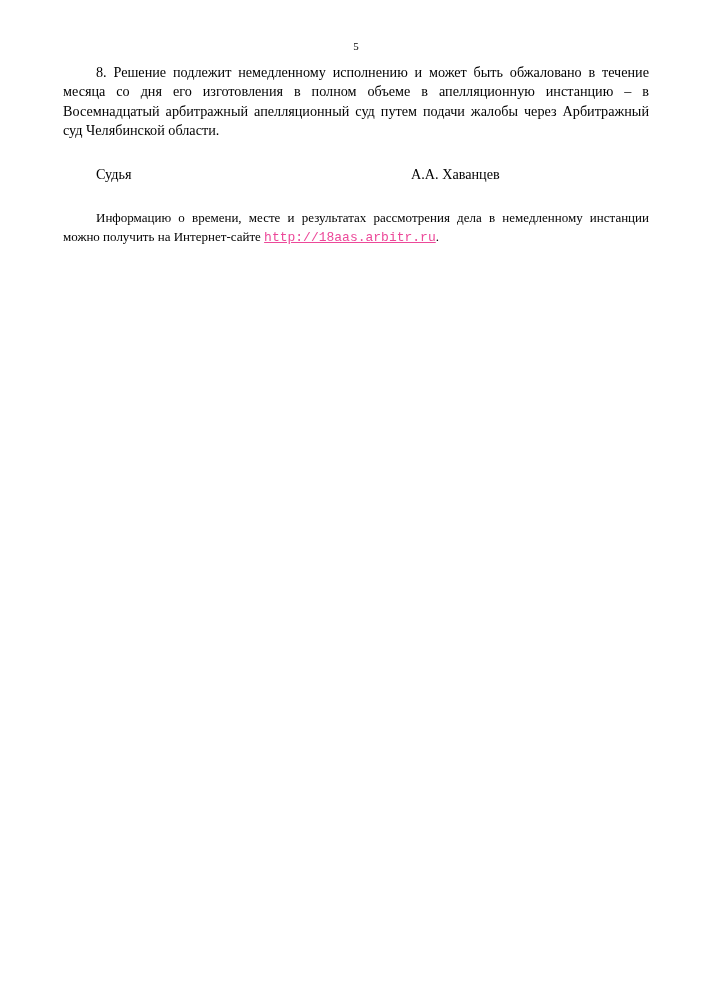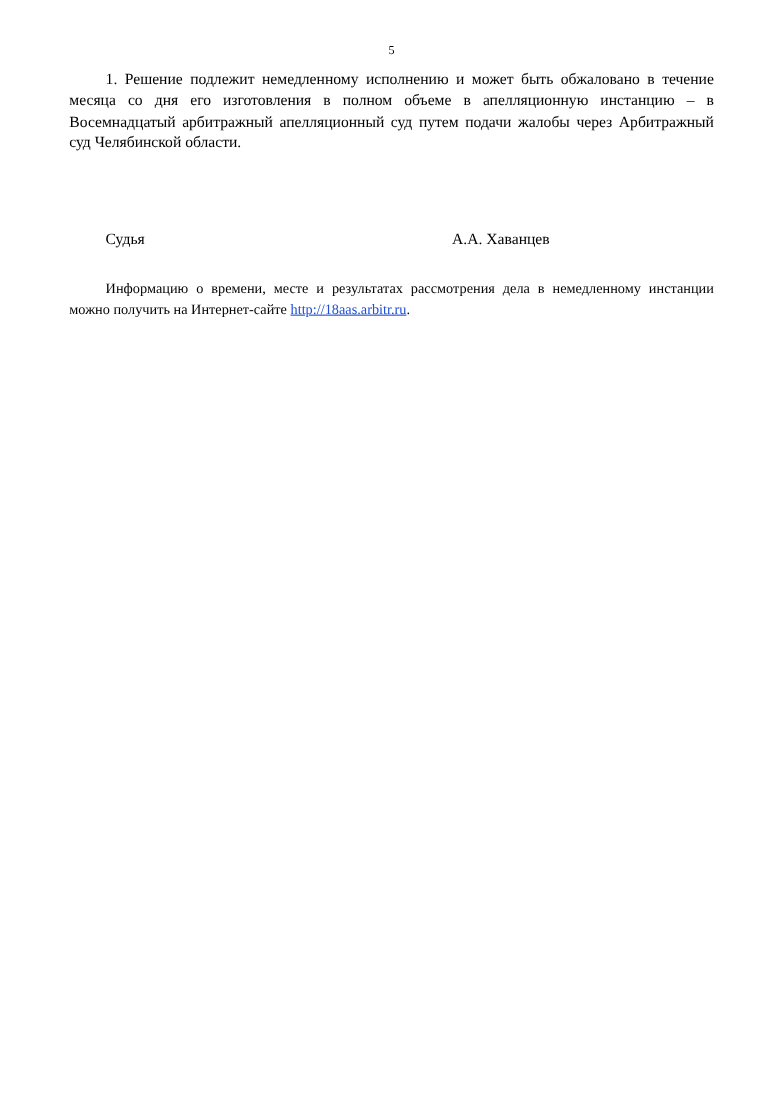--- a/index.html
+++ b/index.html
@@ -41,32 +41,31 @@
   }
   .para.bold {
     font-weight: bold;
   }
   .para + .para {
     margin-top: 0px;
   }
   .spacer-md { height: 25px; }
   .signature-row {
     display: flex;
-    align-items: flex-end;
+    align-items: flex-start;
     font-size: 14.2px;
     line-height: 19.3px;
   }
   .sig-label {
     margin-left: 33px;
     width: 315px;
     flex: 0 0 auto;
   }
   .sig-name {
     flex: 1 1 auto;
-    margin-top: 44px;
   }
   .note {
     font-size: 13px;
     line-height: 18.5px;
     text-align: justify;
     text-indent: 33px;
     margin: 0;
   }
   .link {
     color: #1414c8;
@@ -76,27 +75,27 @@
 </head>
 <body>
 
 <div class="page">
 
   <div class="page-number">5</div>
 
   <div class="doc-body">
 
 
-    <p class="para">1. Решение подлежит немедленному исполнению и может быть обжаловано в течение месяца со дня его изготовления в полном объеме в апелляционную инстанцию – в Восемнадцатый арбитражный апелляционный суд путем подачи жалобы через Арбитражный суд Челябинской области.</p>
+    <p class="para">8. Решение подлежит немедленному исполнению и может быть обжаловано в течение месяца со дня его изготовления в полном объеме в апелляционную инстанцию – в Восемнадцатый арбитражный апелляционный суд путем подачи жалобы через Арбитражный суд Челябинской области.</p>
 
     <div class="spacer-md"></div>
 
     <div class="signature-row">
       <div class="sig-label">Судья</div>
       <div class="sig-name">А.А. Хаванцев</div>
     </div>
 
     <div class="spacer-md"></div>
 
-    <p class="note"><span>Информацию о времени, месте и результатах рассмотрения дела в немедленному инстанции можно получить на Интернет-сайте </span><a class="link" href="#" style="color: #1d4ed8;">http://18aas.arbitr.ru</a><span>.</span></p>
+    <p class="note"><span>Информацию о времени, месте и результатах рассмотрения дела в немедленному инстанции можно получить на Интернет-сайте </span><a class="link" href="#" style="color: #ec4899; font-family: Liberation Mono, monospace;">http://18aas.arbitr.ru</a><span>.</span></p>
 
   </div>
 </div>
 
 </body></html>

